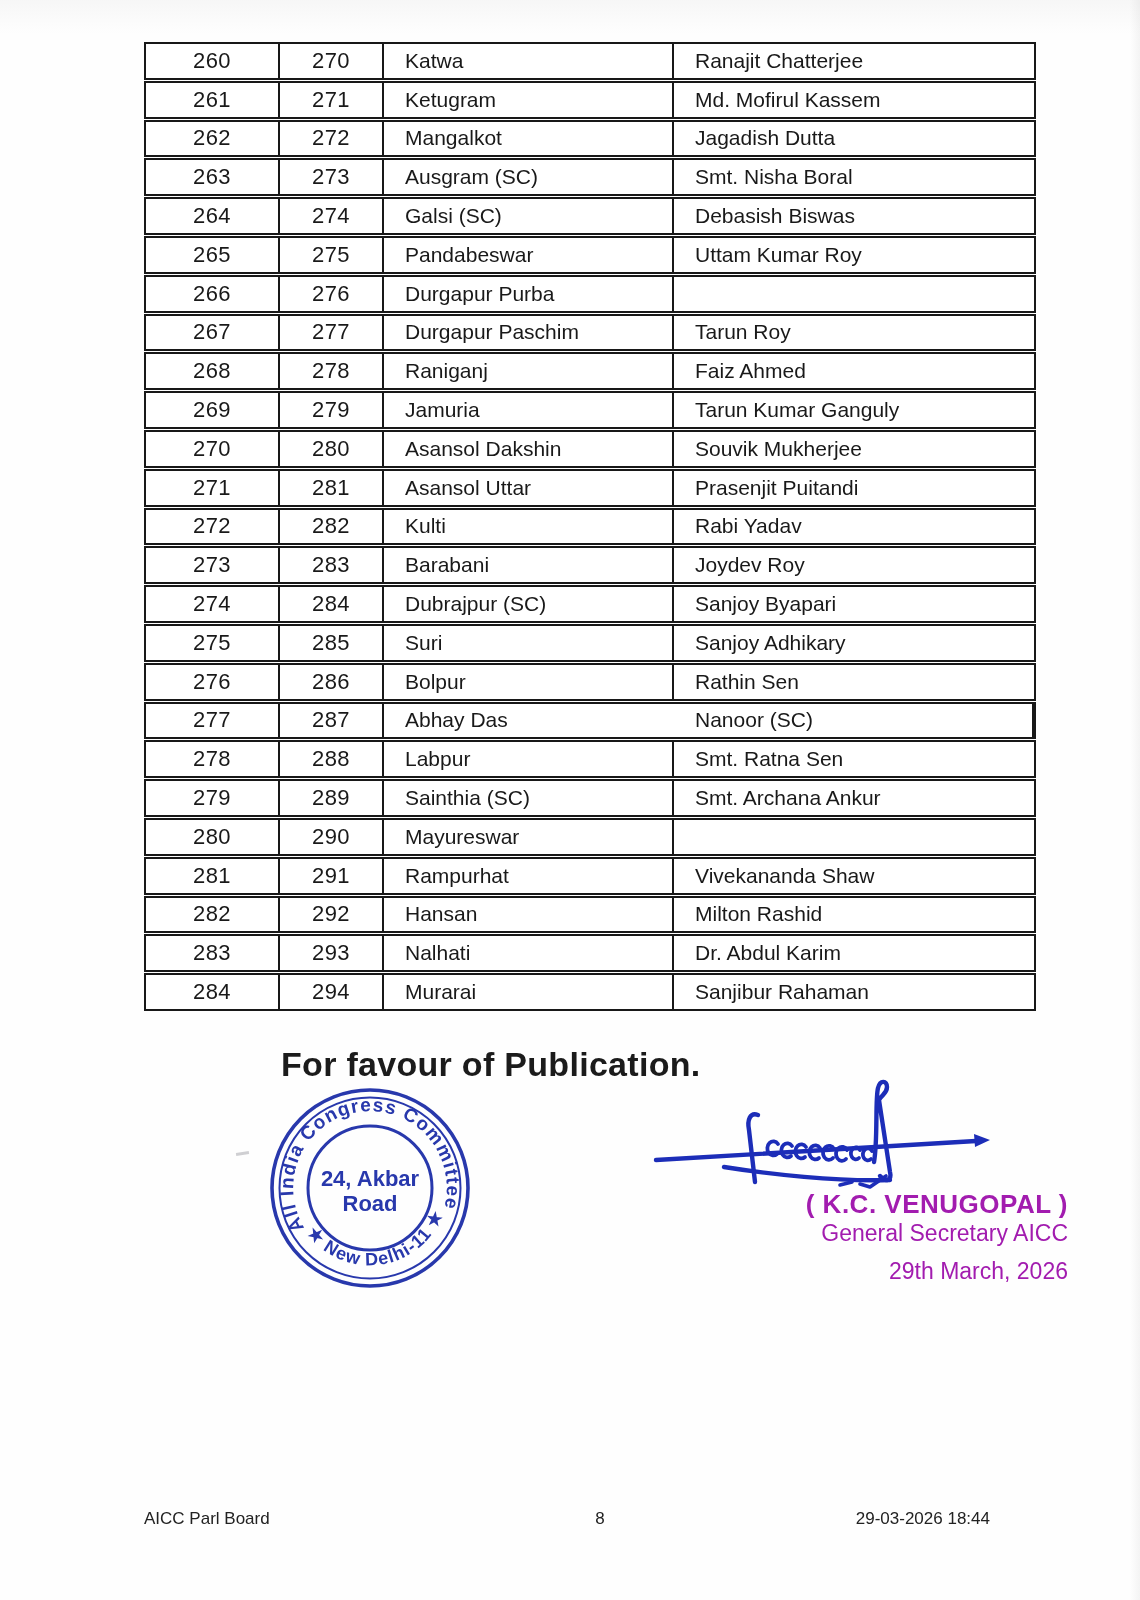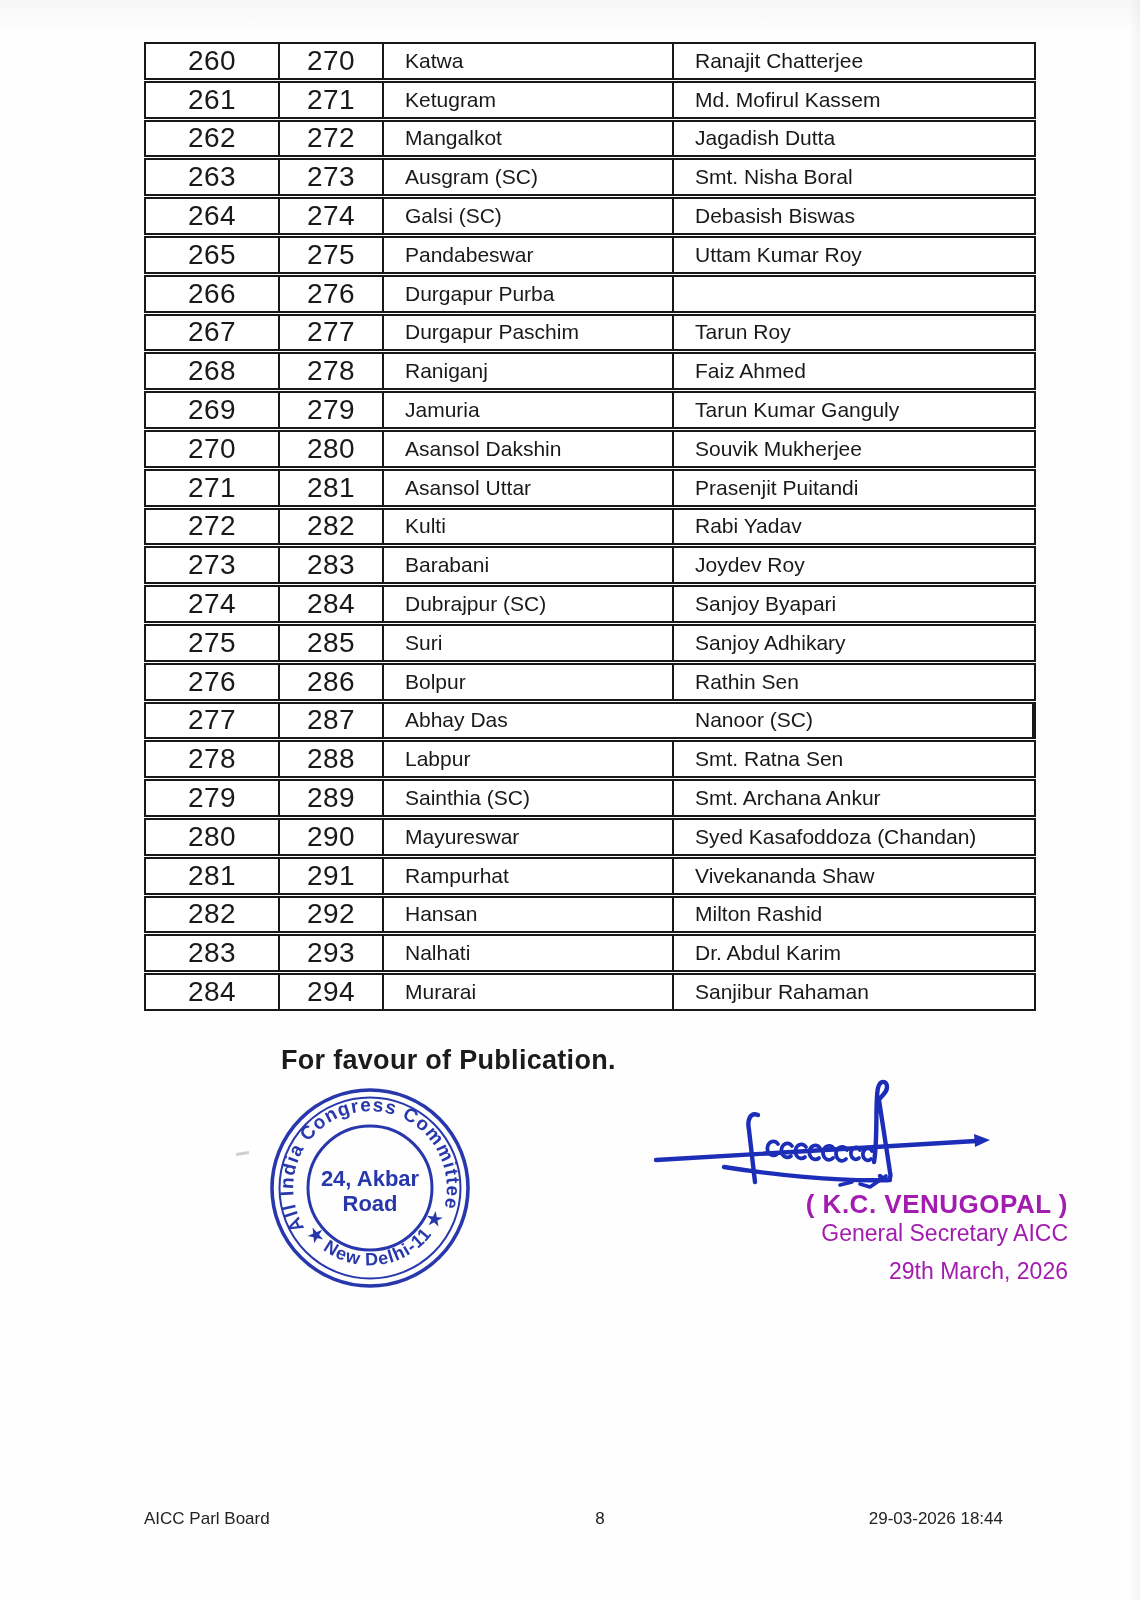--- a/index.html
+++ b/index.html
@@ -28,48 +28,48 @@
     display:flex; flex-direction:column; gap:1px;
   }
   .tr{
     display:grid; grid-template-columns:134px 104px 290px 1fr;
     border:2.4px solid #181818; height:37.8px; box-sizing:border-box; background:#fff;
   }
   .td{
     box-sizing:border-box; display:flex; align-items:center;
     color:#191919; overflow:hidden; white-space:nowrap;
   }
-  .td.num{ justify-content:center; font-size:28px; letter-spacing:0.5px; }
+  .td.num{ justify-content:center; font-size:22px; letter-spacing:0.5px; }
   .td.txt{ padding-left:21px; font-size:21px; }
   .c1,.c2,.c3{ border-right:2.4px solid #181818; }
 
   
   .pub-note{
     position:absolute; left:281px; top:1045px;
-    font-size:27px; font-weight:bold; color:#1b1b1b; letter-spacing:0.3px;
+    font-size:34px; font-weight:bold; color:#1b1b1b; letter-spacing:0.3px;
   }
 
   
   .stamp{ position:absolute; left:258px; top:1076px; width:224px; height:224px; }
 
   
   .signature{ position:absolute; left:628px; top:1070px; width:400px; height:128px; }
 
   
   .signatory{
     position:absolute; left:648px; top:1189px; width:420px; text-align:right; color:#a21caf;
   }
   .signatory .name{ font-size:26px; font-weight:bold; letter-spacing:0.5px; }
   .signatory .title{ font-size:23px; margin-top:0; }
   .signatory .sdate{ font-size:23px; margin-top:11px; }
 
   
   .footer-left{ position:absolute; left:144px; top:1509px; font-size:17px; color:#222; }
   .footer-page{ position:absolute; left:560px; width:80px; text-align:center; top:1509px; font-size:17px; color:#222; }
-  .footer-right{ position:absolute; right:137px; top:1509px; font-size:17px; color:#222; }
+  .footer-right{ position:absolute; right:150px; top:1509px; font-size:17px; color:#222; }
 </style>
 </head>
 <body>
 
 <div class="page">
 
   <div class="scan-tint-top"></div>
   <div class="scan-tint-right"></div>
   <div class="artifact-dash"></div>
 
@@ -210,21 +210,20 @@
       <div class="td num c1">279</div>
       <div class="td num c2">289</div>
       <div class="td txt c3">Sainthia (SC)</div>
       <div class="td txt c4">Smt. Archana Ankur</div>
     </div>
 
     <div class="tr">
       <div class="td num c1">280</div>
       <div class="td num c2">290</div>
       <div class="td txt c3">Mayureswar</div>
-      <div class="td txt c4">Syed Kasafoddoza (Chandan)</div>
     </div>
 
     <div class="tr">
       <div class="td num c1">281</div>
       <div class="td num c2">291</div>
       <div class="td txt c3">Rampurhat</div>
       <div class="td txt c4">Vivekananda Shaw</div>
     </div>
 
     <div class="tr">

